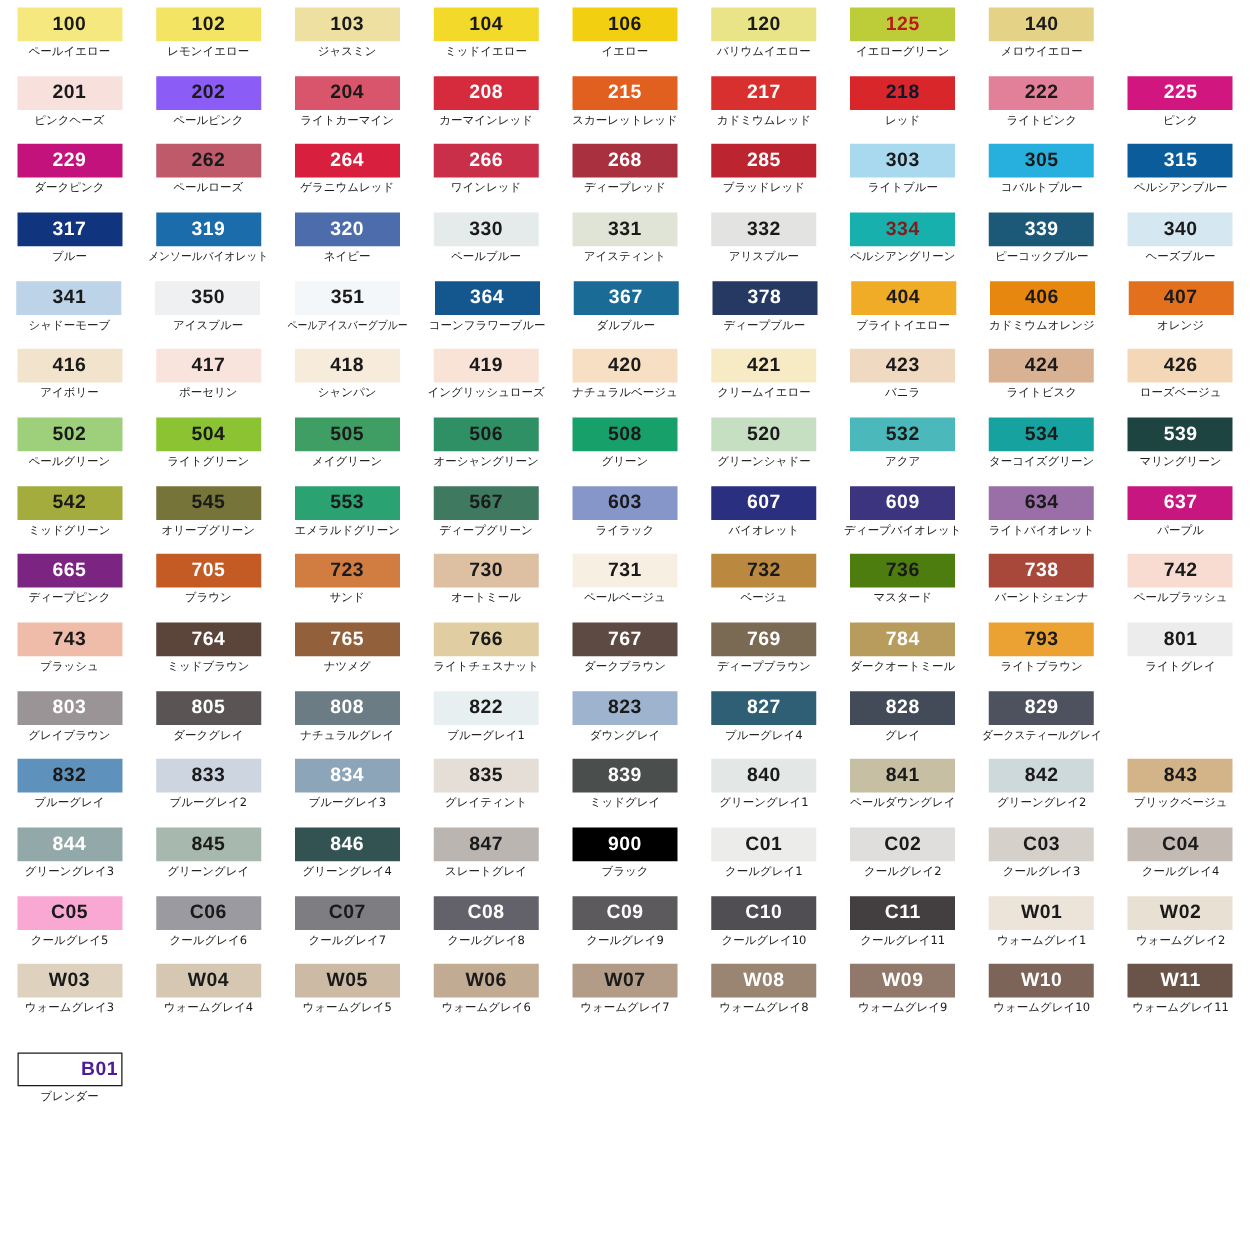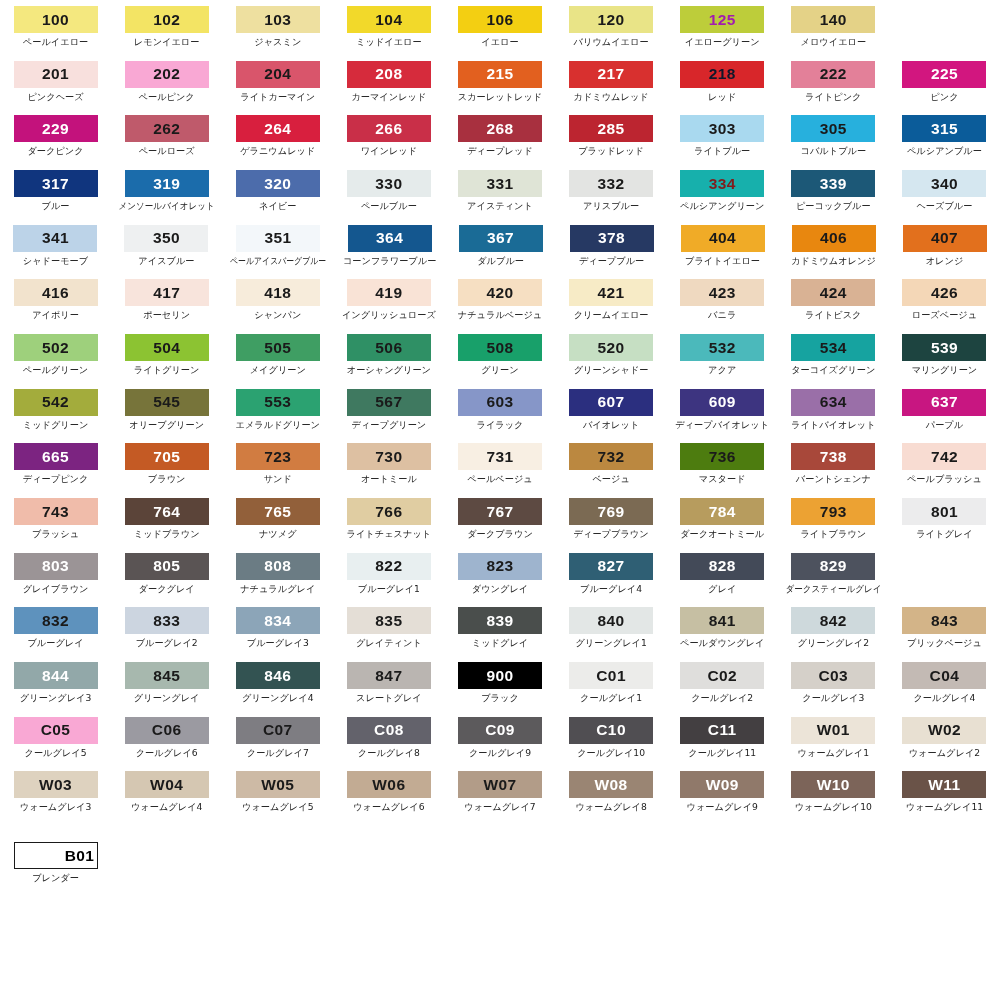--- a/index.html
+++ b/index.html
@@ -100,41 +100,41 @@
         <div class="name">イエロー</div>
       </div>
       <div class="swatch-cell">
         <div class="chip" style="background: rgb(233, 228, 135);">
           <span class="code" style="color: rgb(26, 26, 26);">120</span>
         </div>
         <div class="name">バリウムイエロー</div>
       </div>
       <div class="swatch-cell">
         <div class="chip" style="background: rgb(189, 205, 58);">
-          <span class="code" style="color: #a21caf;">125</span>
+          <span class="code" style="color: #b91c1c;">125</span>
         </div>
         <div class="name">イエローグリーン</div>
       </div>
       <div class="swatch-cell">
         <div class="chip" style="background: rgb(228, 210, 135);">
           <span class="code" style="color: rgb(26, 26, 26);">140</span>
         </div>
         <div class="name">メロウイエロー</div>
       </div>
     </div>
     <div class="row-gap"></div>
     <div class="row">
       <div class="swatch-cell">
         <div class="chip" style="background: rgb(248, 224, 221);">
           <span class="code" style="color: rgb(26, 26, 26);">201</span>
         </div>
         <div class="name">ピンクヘーズ</div>
       </div>
       <div class="swatch-cell">
-        <div class="chip" style="background: #f9a8d4; text-align: right;">
+        <div class="chip" style="background: #8b5cf6; text-align: right;">
           <span class="code" style="color: rgb(26, 26, 26);">202</span>
         </div>
         <div class="name">ペールピンク</div>
       </div>
       <div class="swatch-cell">
         <div class="chip" style="background: rgb(217, 85, 107);">
           <span class="code" style="color: rgb(26, 26, 26);">204</span>
         </div>
         <div class="name">ライトカーマイン</div>
       </div>
@@ -907,18 +907,18 @@
         <div class="chip" style="background: rgb(106, 83, 72);">
           <span class="code" style="color: rgb(255, 255, 255);">W11</span>
         </div>
         <div class="name">ウォームグレイ11</div>
       </div>
     </div>
     <div class="row-gap"></div>
     <div class="row single">
       <div class="swatch-cell">
         <div class="chip outlined">
-          <span class="code" style="color: #000000; margin-left: 48px;">B01</span>
+          <span class="code" style="color: #4c1d95; margin-left: 48px;">B01</span>
         </div>
         <div class="name">ブレンダー</div>
       </div>
     </div>
   </div>
 
 </body></html>

